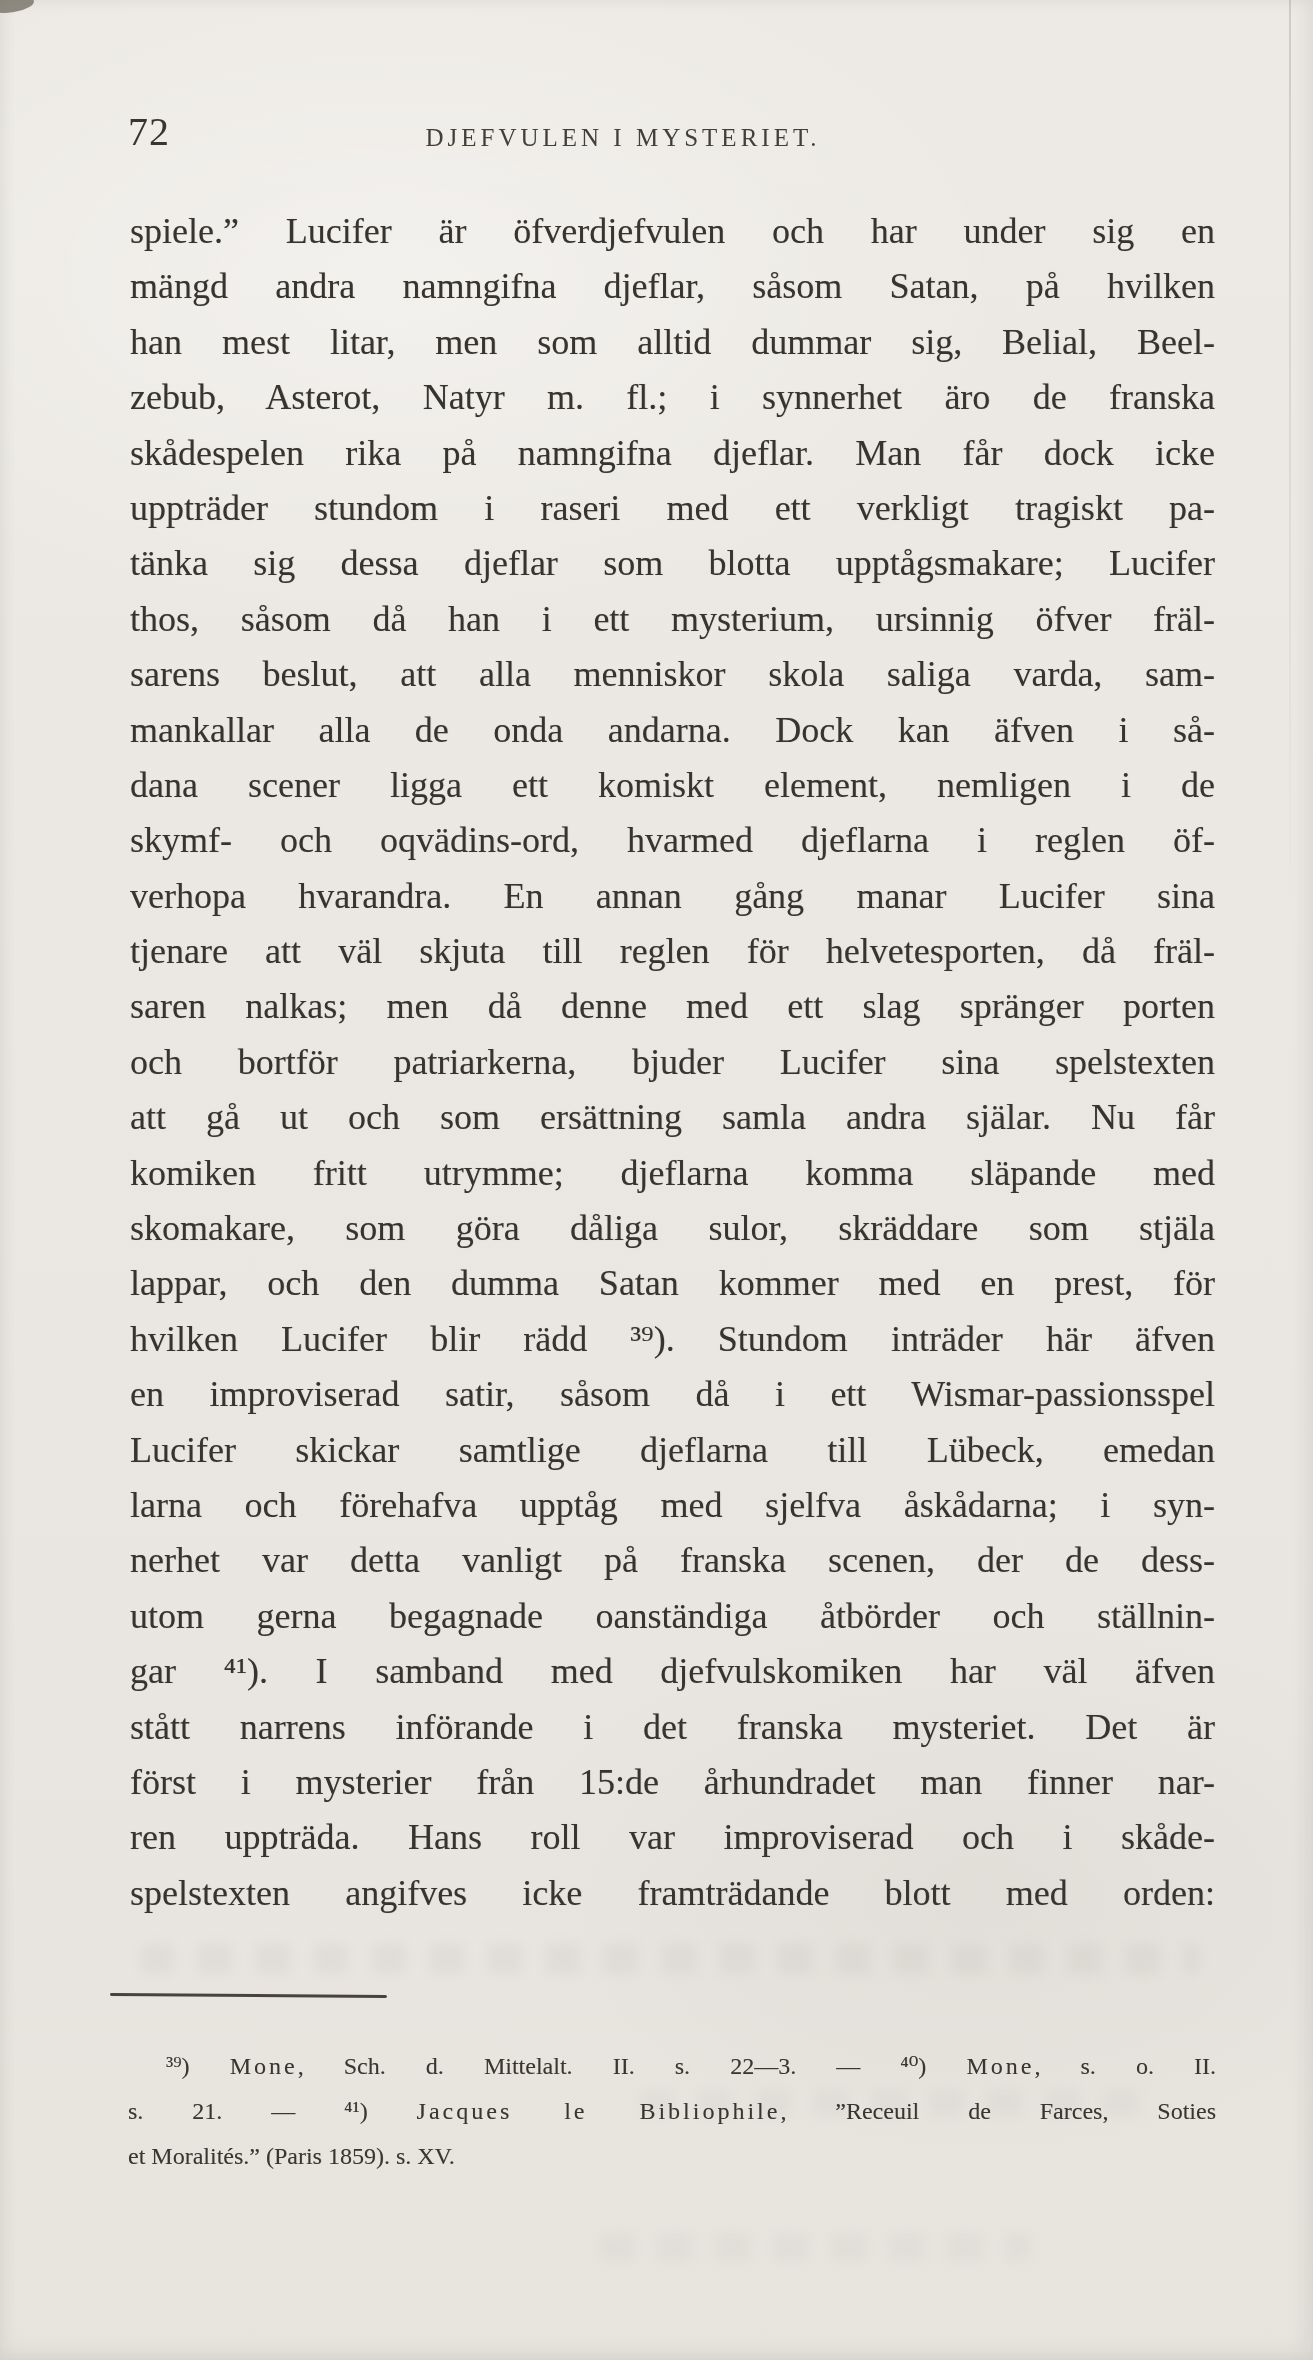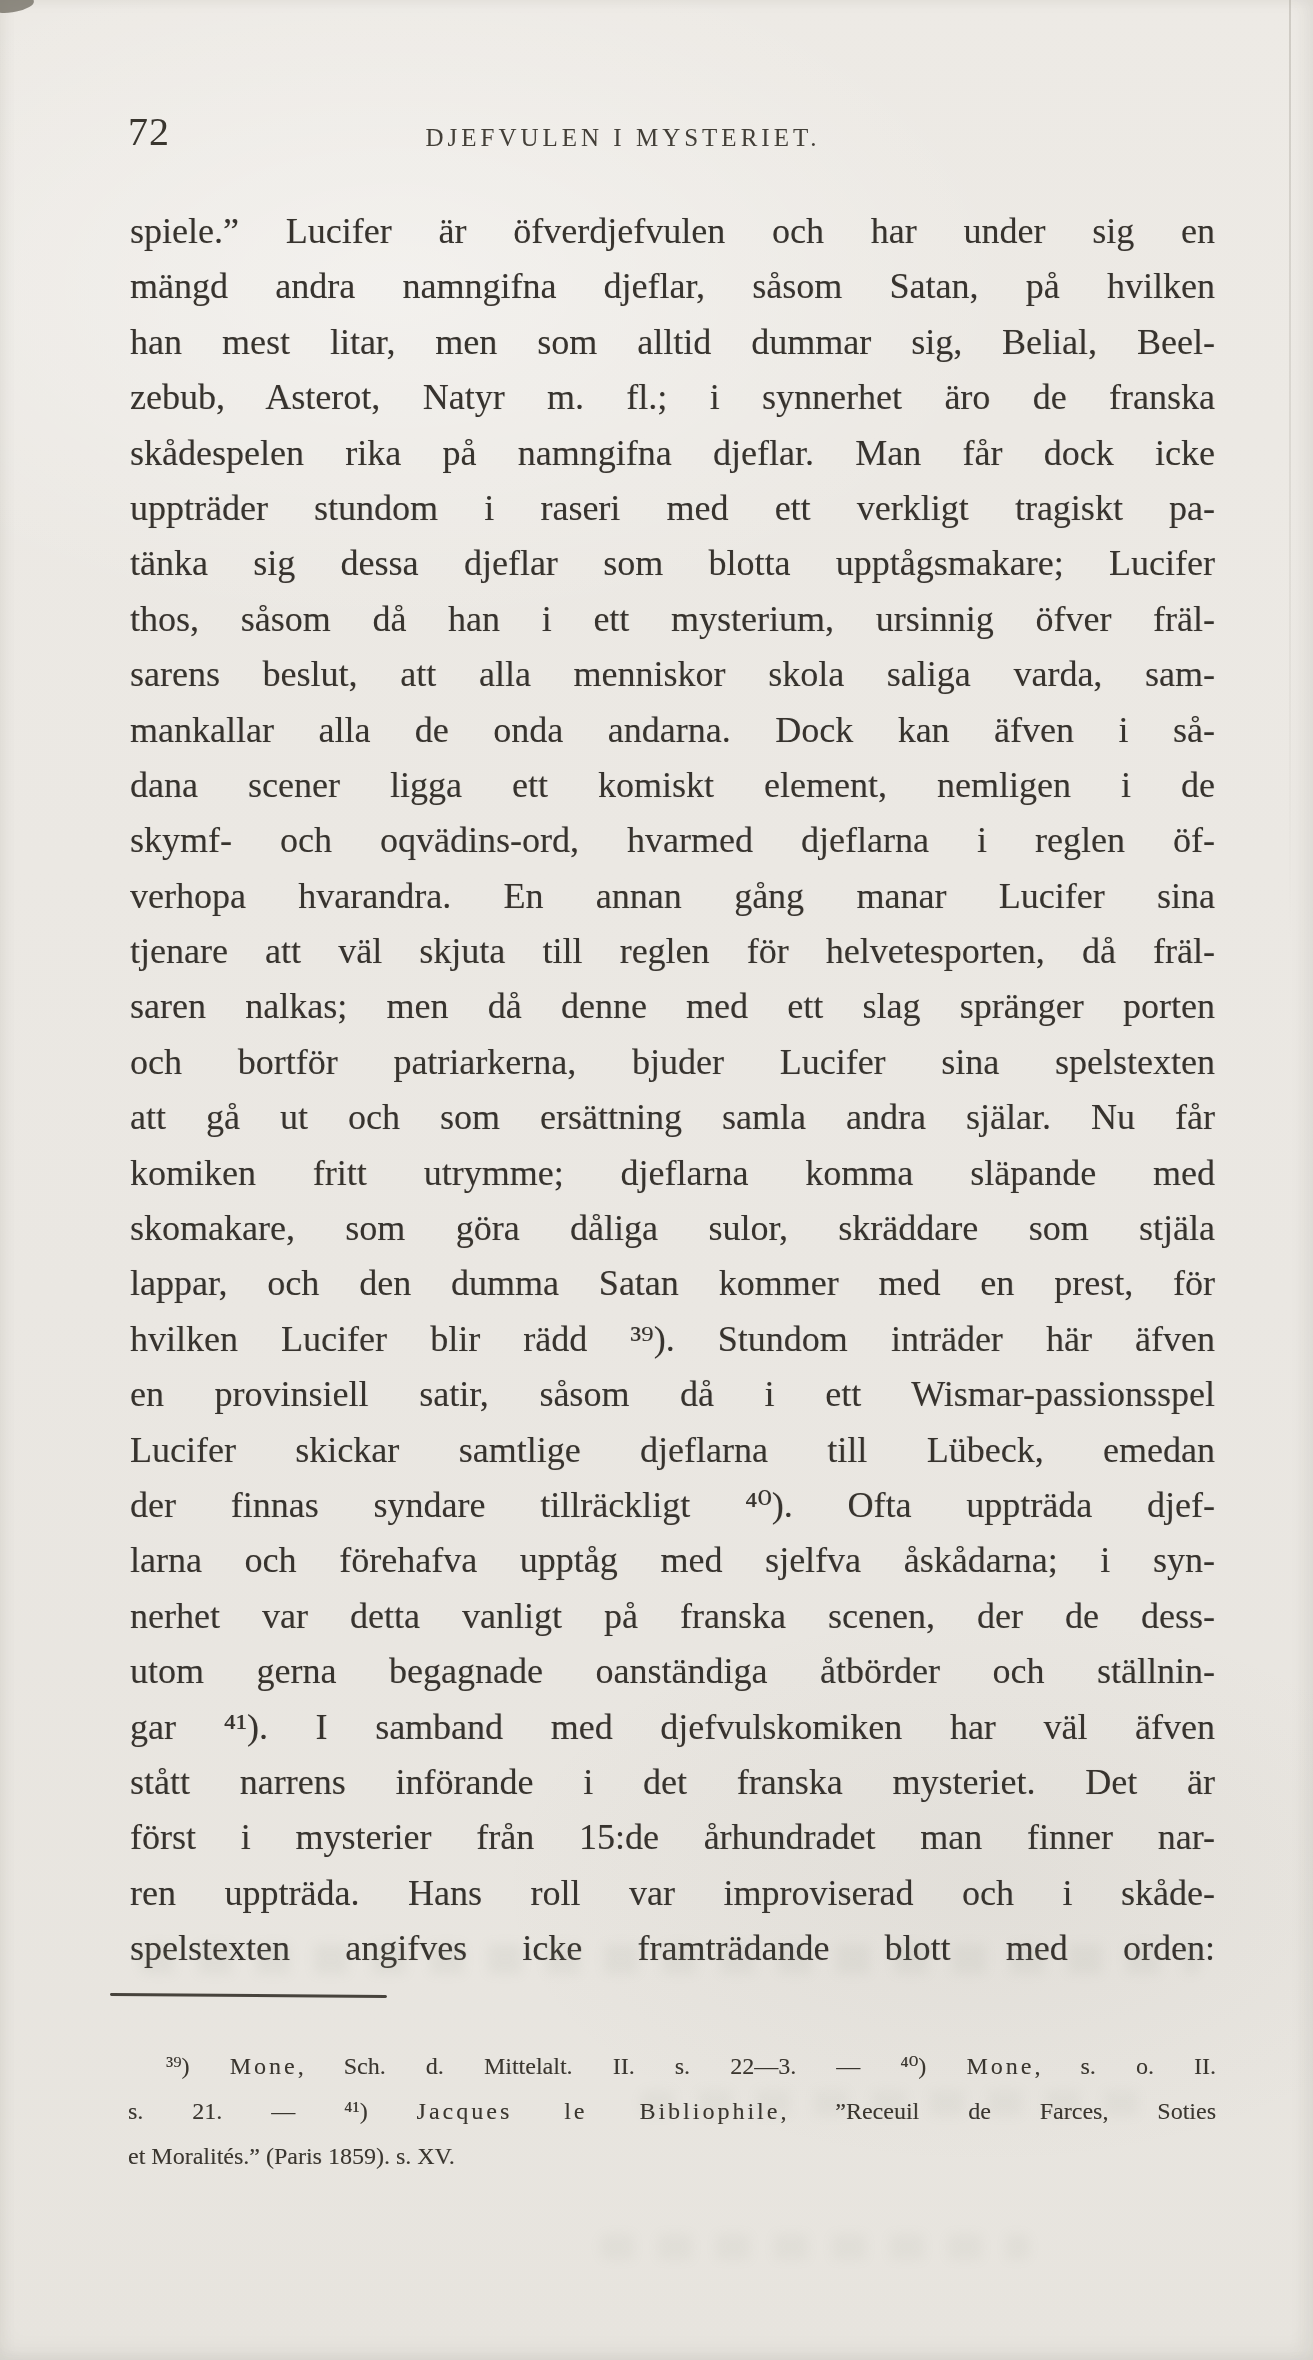--- a/index.html
+++ b/index.html
@@ -112,25 +112,24 @@
       <div class="bodyline">att gå ut och som ersättning samla andra själar. Nu får</div>
 
       <div class="bodyline">komiken fritt utrymme; djeflarna komma släpande med</div>
 
       <div class="bodyline">skomakare, som göra dåliga sulor, skräddare som stjäla</div>
 
       <div class="bodyline">lappar, och den dumma Satan kommer med en prest, för</div>
 
       <div class="bodyline">hvilken Lucifer blir rädd ³⁹). Stundom inträder här äfven</div>
 
-      <div class="bodyline">en provinsiell satir, såsom då i ett Wismar-passionsspel</div>
+      <div class="bodyline">en improviserad satir, såsom då i ett Wismar-passionsspel</div>
 
       <div class="bodyline">Lucifer skickar samtlige djeflarna till Lübeck, emedan</div>
 
-      <div class="bodyline">der finnas syndare tillräckligt ⁴⁰). Ofta uppträda djef-</div>
 
       <div class="bodyline">larna och förehafva upptåg med sjelfva åskådarna; i syn-</div>
 
       <div class="bodyline">nerhet var detta vanligt på franska scenen, der de dess-</div>
 
       <div class="bodyline">utom gerna begagnade oanständiga åtbörder och ställnin-</div>
 
       <div class="bodyline">gar ⁴¹). I samband med djefvulskomiken har väl äfven</div>
 
       <div class="bodyline">stått narrens införande i det franska mysteriet. Det är</div>

